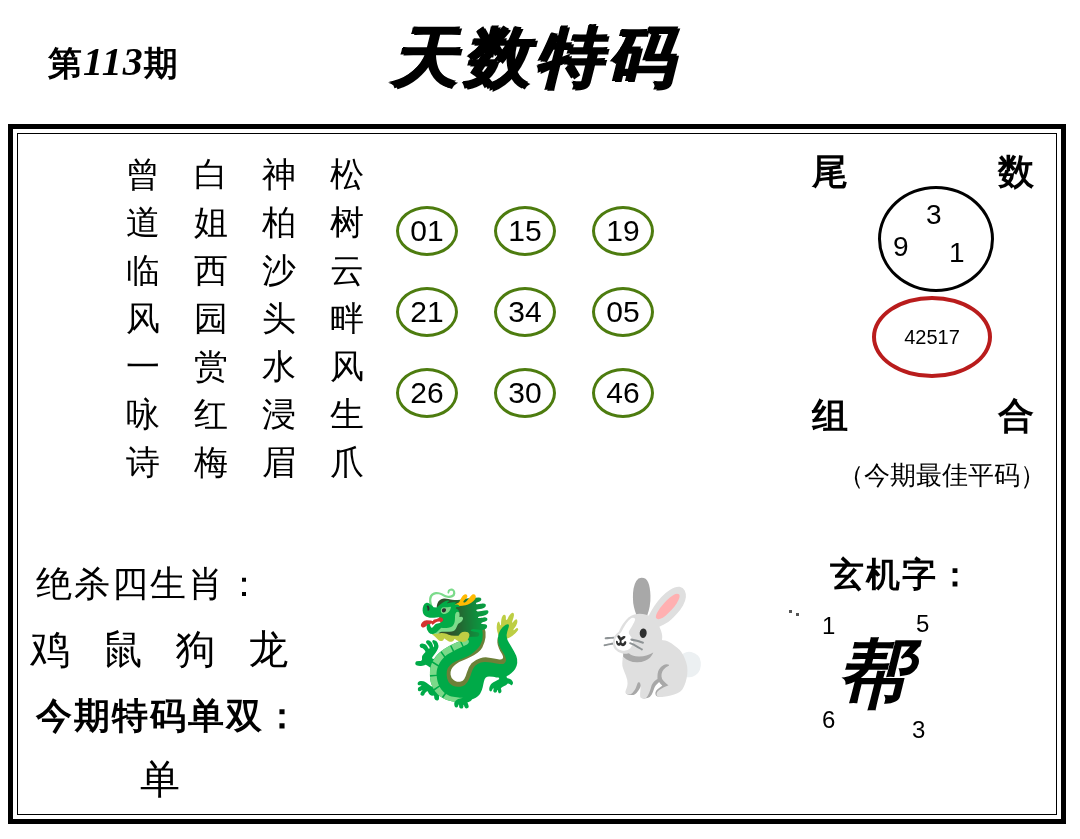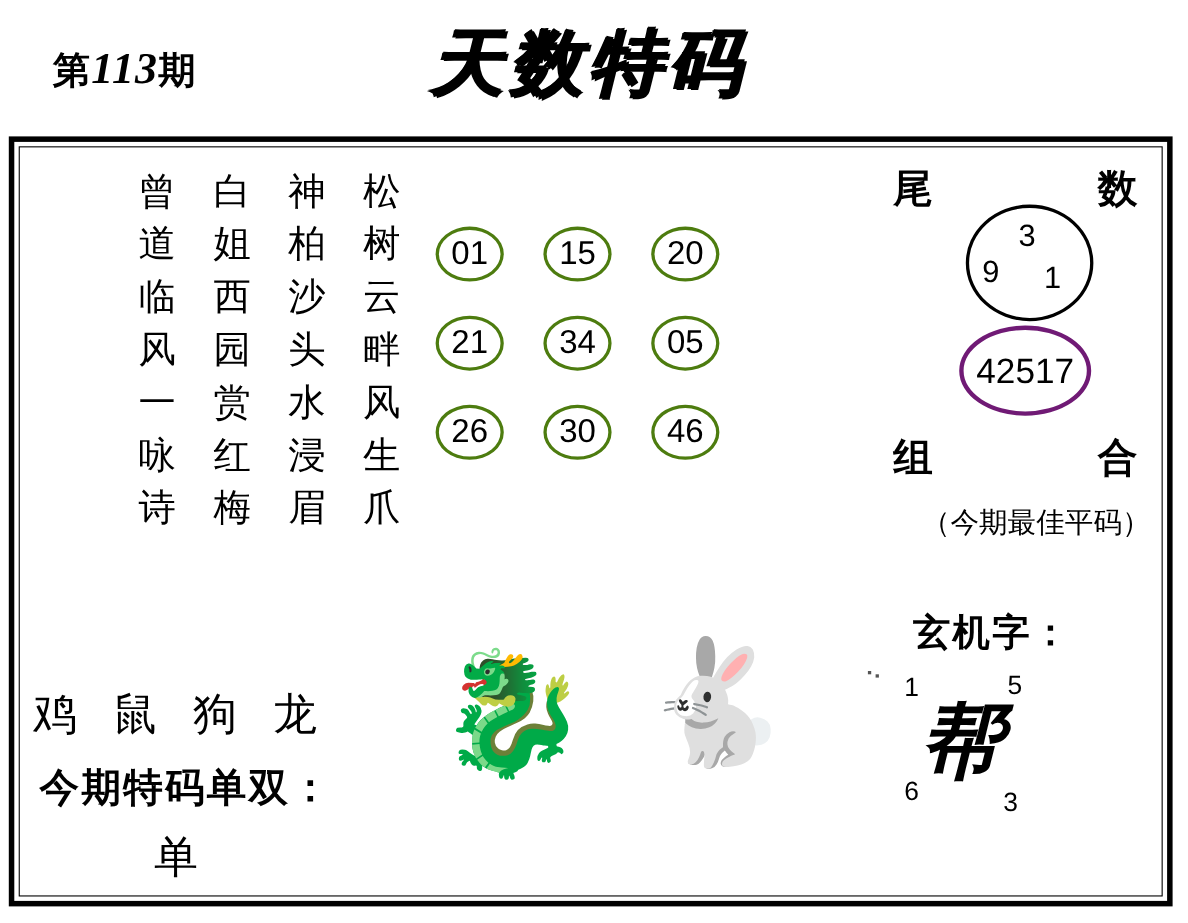--- a/index.html
+++ b/index.html
@@ -219,26 +219,26 @@
   .tail-circle .t0 { left: 45px; top: 10px; }
   .tail-circle .t1 { left: 12px; top: 42px; }
   .tail-circle .t2 { left: 68px; top: 48px; }
 
   .combo-circle {
     position: absolute;
     left: 872px;
     top: 296px;
     width: 120px;
     height: 82px;
-    border: 4px solid #701a75;
+    border: 4px solid #b91c1c;
     border-radius: 50%;
     display: flex;
     align-items: center;
     justify-content: center;
-    font-size: 32px;
+    font-size: 20px;
     font-family: "Liberation Sans", sans-serif;
     box-sizing: border-box;
   }
   .combo-label {
     position: absolute;
     left: 812px;
     top: 392px;
     width: 222px;
     display: flex;
     justify-content: space-between;
@@ -341,29 +341,30 @@
       <span>曾</span>
       <span>道</span>
       <span>临</span>
       <span>风</span>
       <span>一</span>
       <span>咏</span>
       <span>诗</span>
     </div>
   </div>
 
+  <div class="kill-label">绝杀四生肖：</div>
   <div class="kill-values">鸡 鼠 狗 龙</div>
   <div class="oddeven-label">今期特码单双：</div>
   <div class="oddeven-value">单</div>
 
   <div class="balls">
     <div class="ball-row">
       <div class="ball">01</div>
       <div class="ball">15</div>
-      <div class="ball">20</div>
+      <div class="ball">19</div>
     </div>
     <div class="ball-row">
       <div class="ball">21</div>
       <div class="ball">34</div>
       <div class="ball">05</div>
     </div>
     <div class="ball-row">
       <div class="ball">26</div>
       <div class="ball">30</div>
       <div class="ball">46</div>

